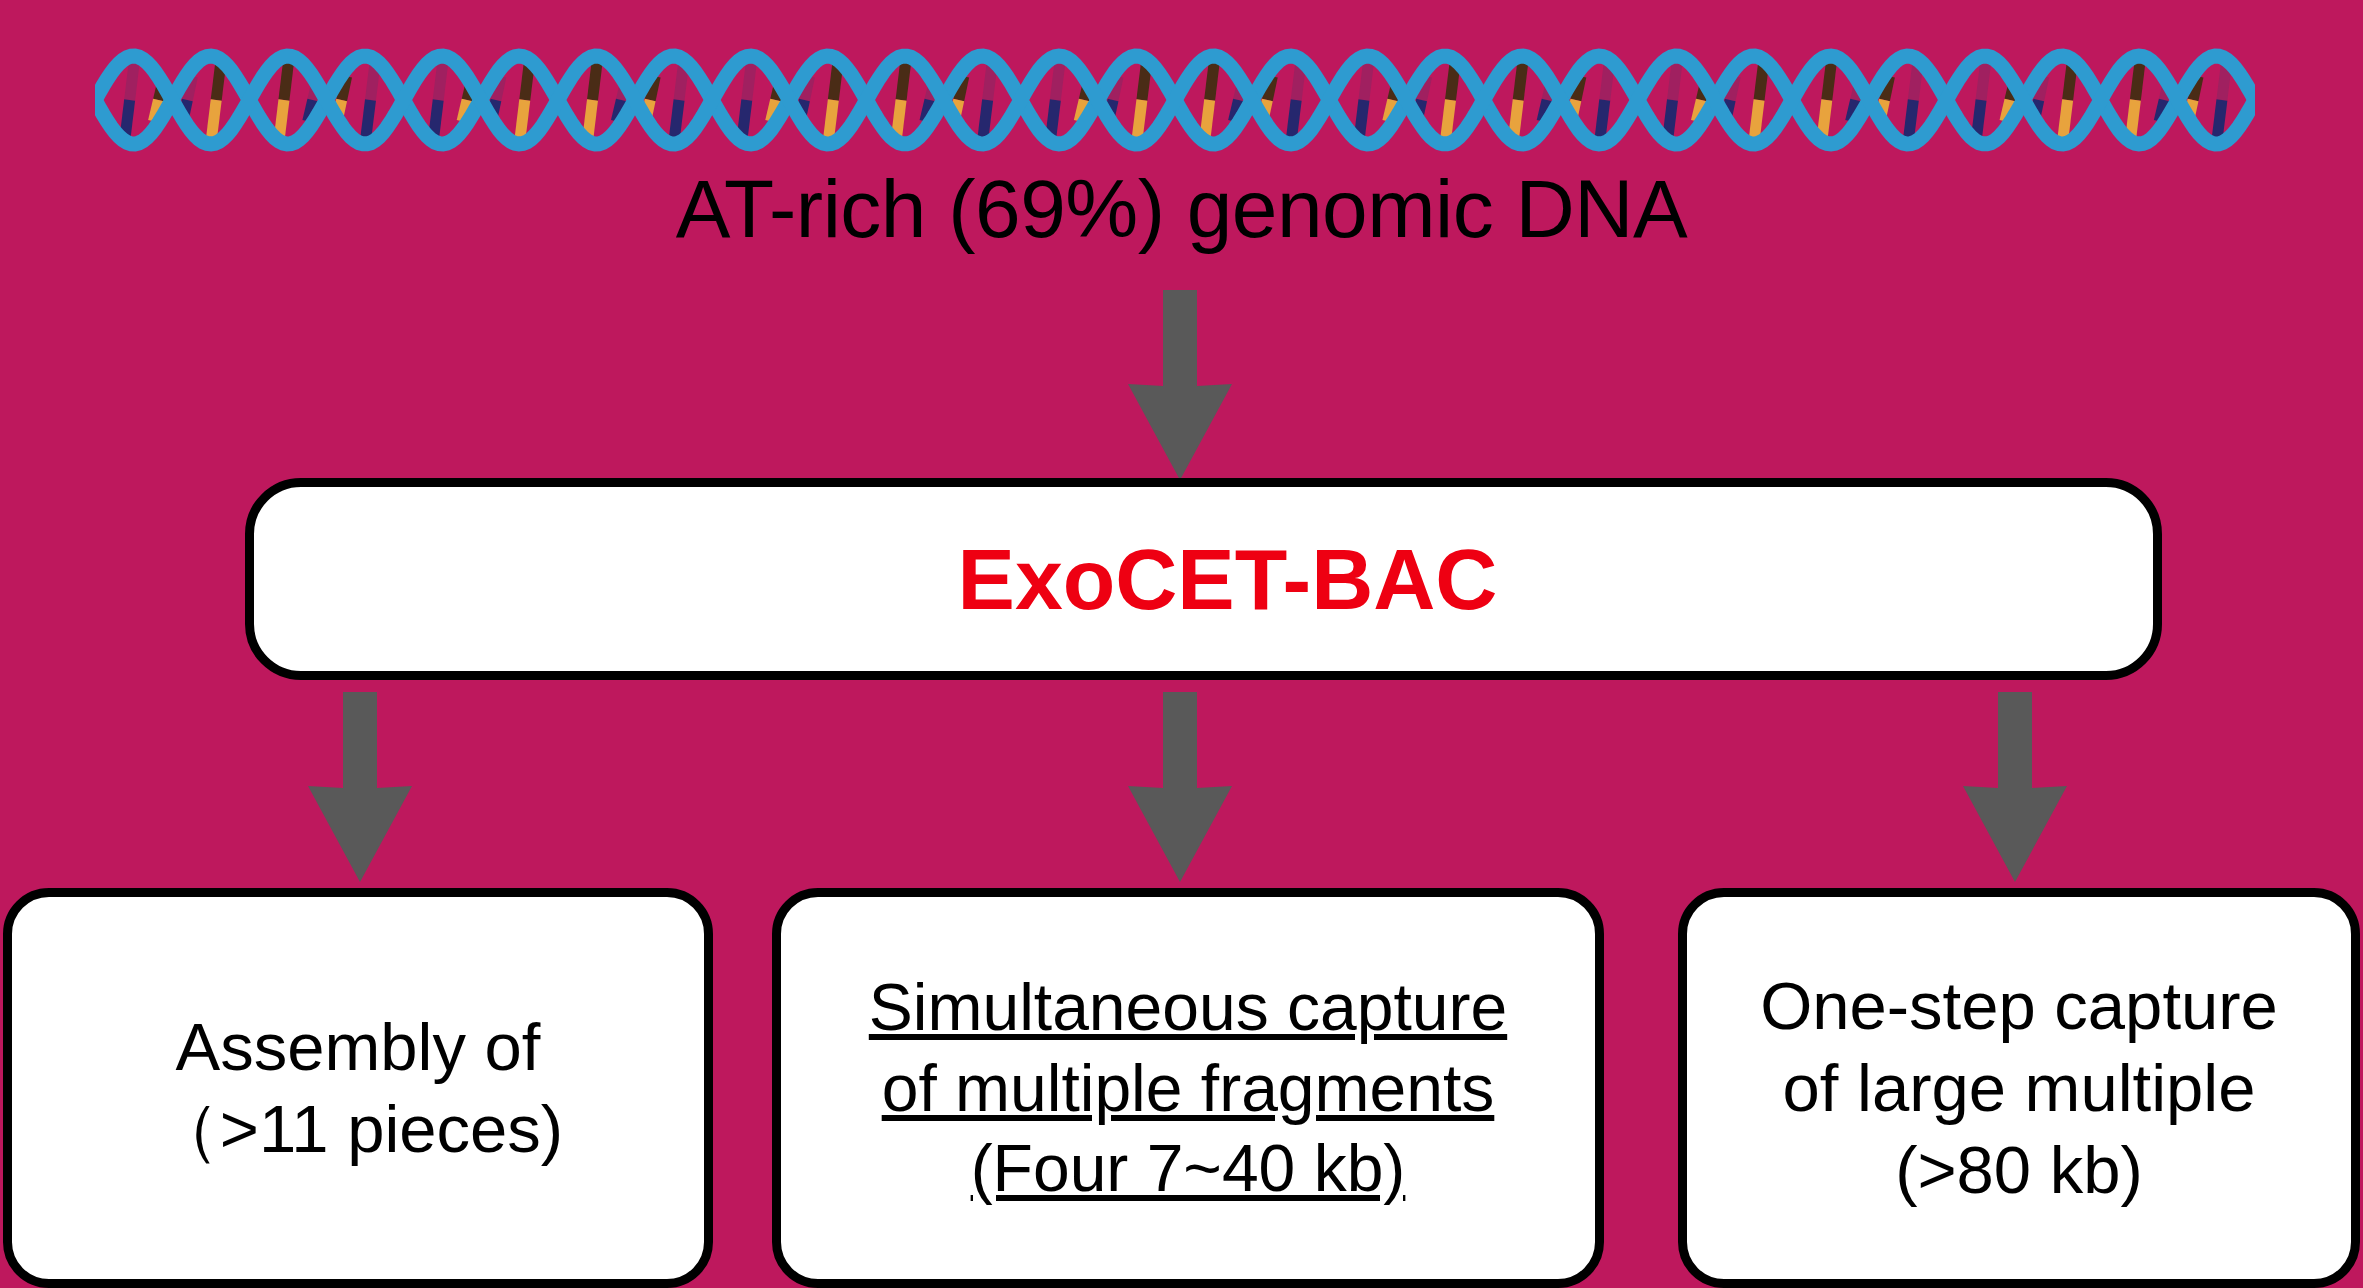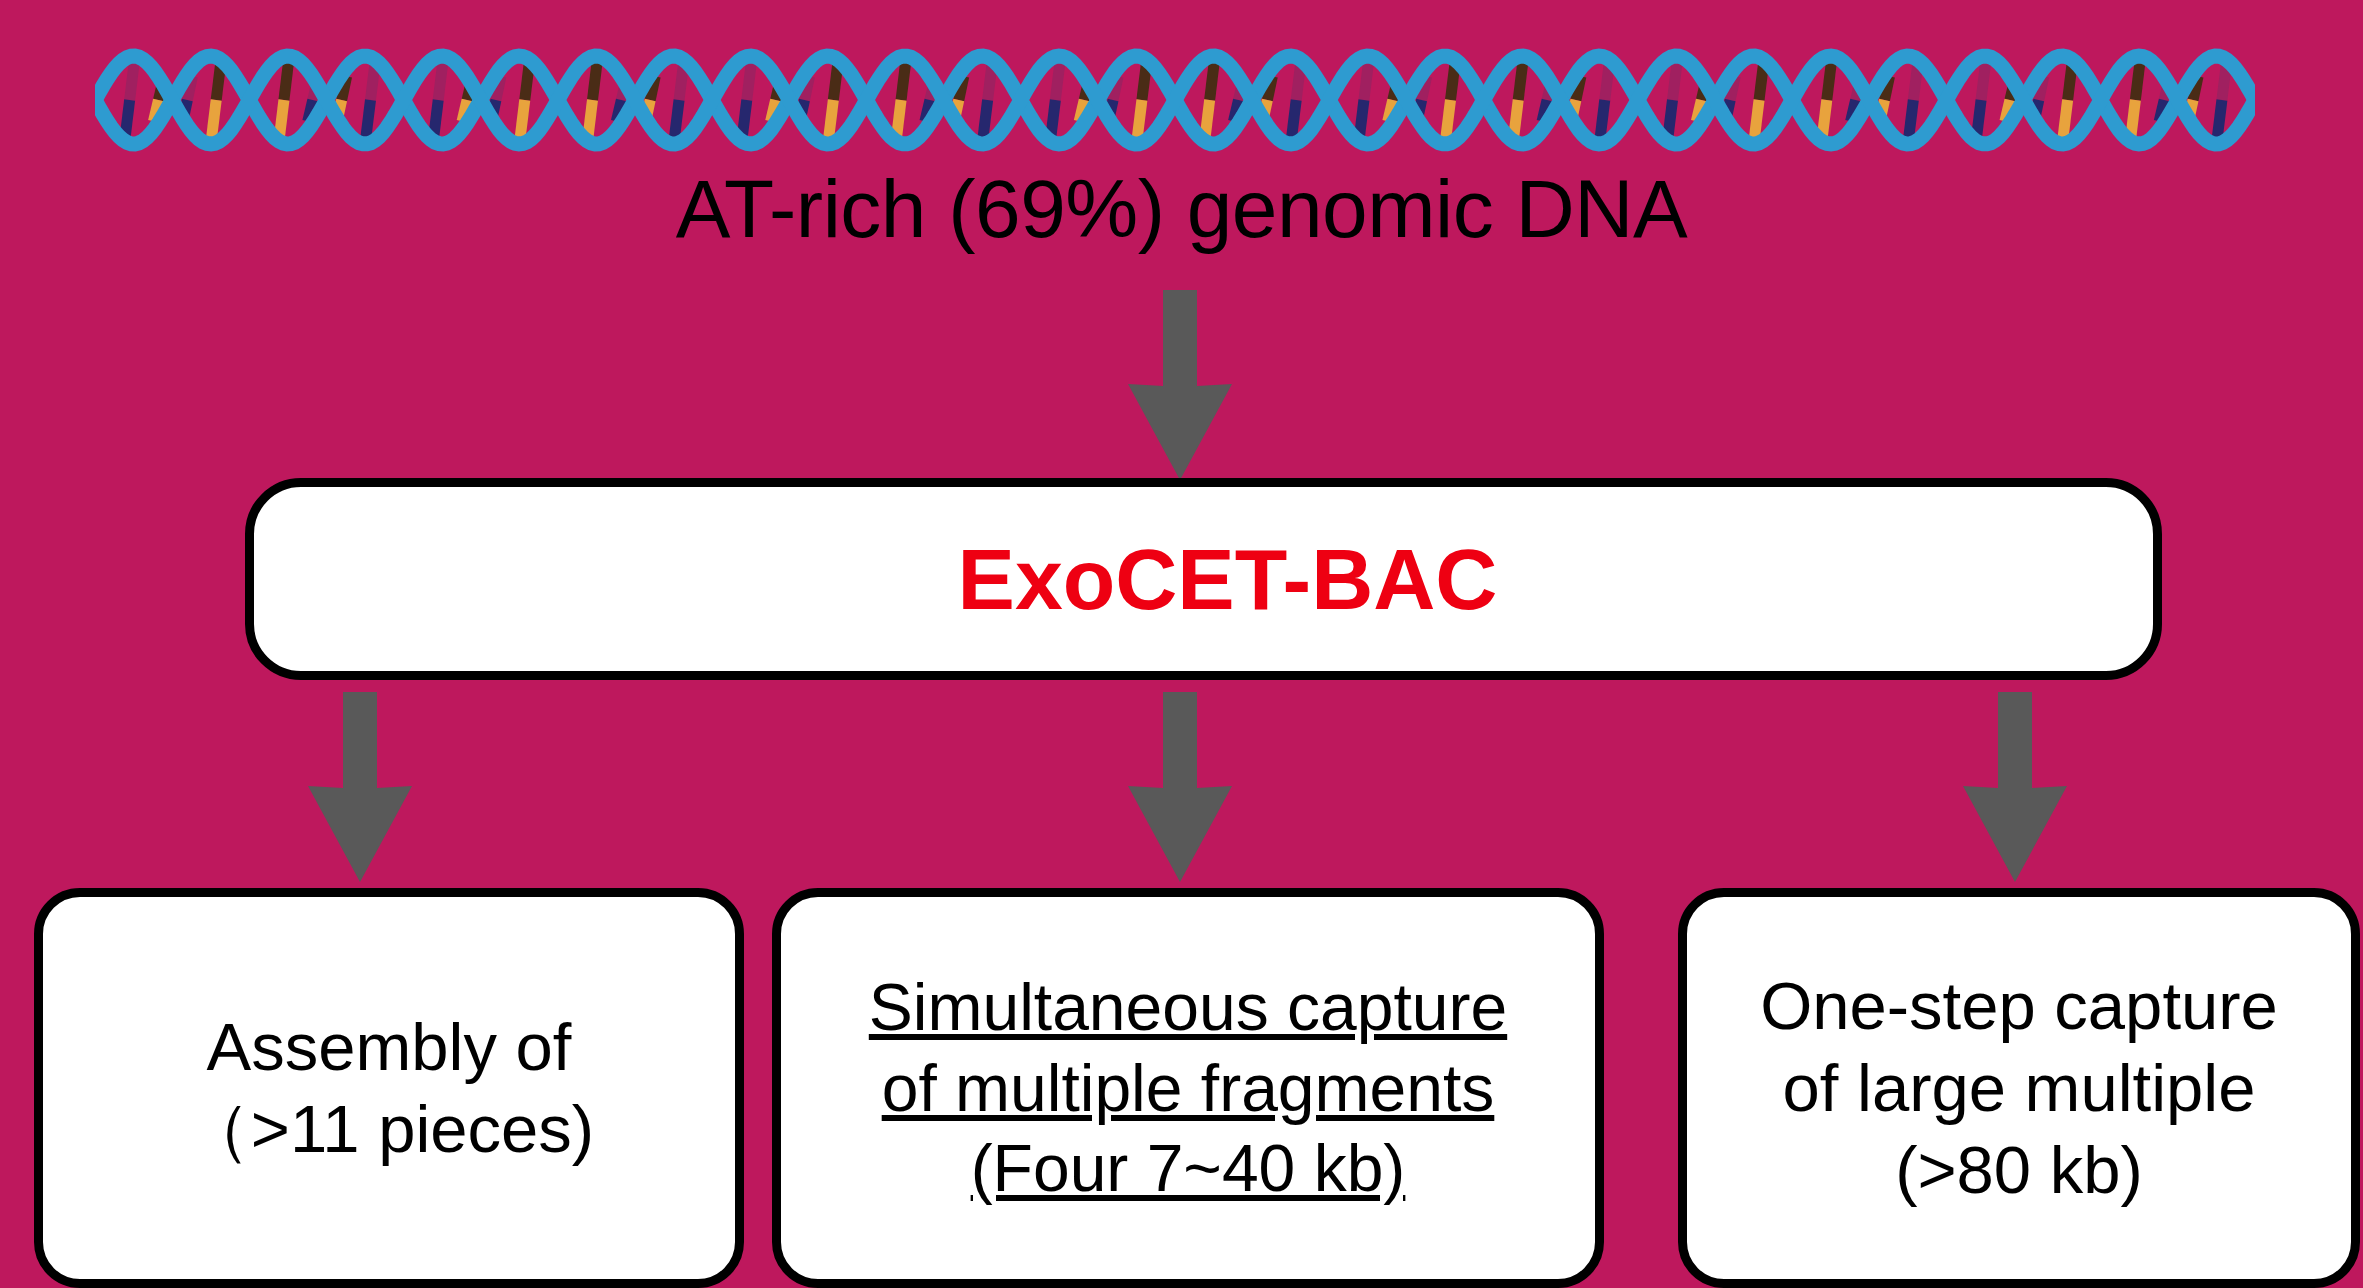--- a/index.html
+++ b/index.html
@@ -71,21 +71,21 @@
     color: #EE0012;
     letter-spacing: 0px;
     line-height: 1;
   }
 
   .outcome-box {
     border-radius: 46px;
     flex-direction: column;
     padding: 0 8px;
   }
-  #outcome-box-1 { left: 3px;    top: 888px; width: 710px;  height: 400px; margin-left: 31px; }
+  #outcome-box-1 { left: 3px;    top: 888px; width: 710px;  height: 400px; }
   #outcome-box-2 { left: 772px;  top: 888px; width: 832px;  height: 400px; }
   #outcome-box-3 { left: 1678px; top: 888px; width: 682px;  height: 400px; }
 
   .outcome-box .line {
     display: block;
     font-size: 67px;
     line-height: 1.22;
     color: #000000;
     white-space: nowrap;
   }

